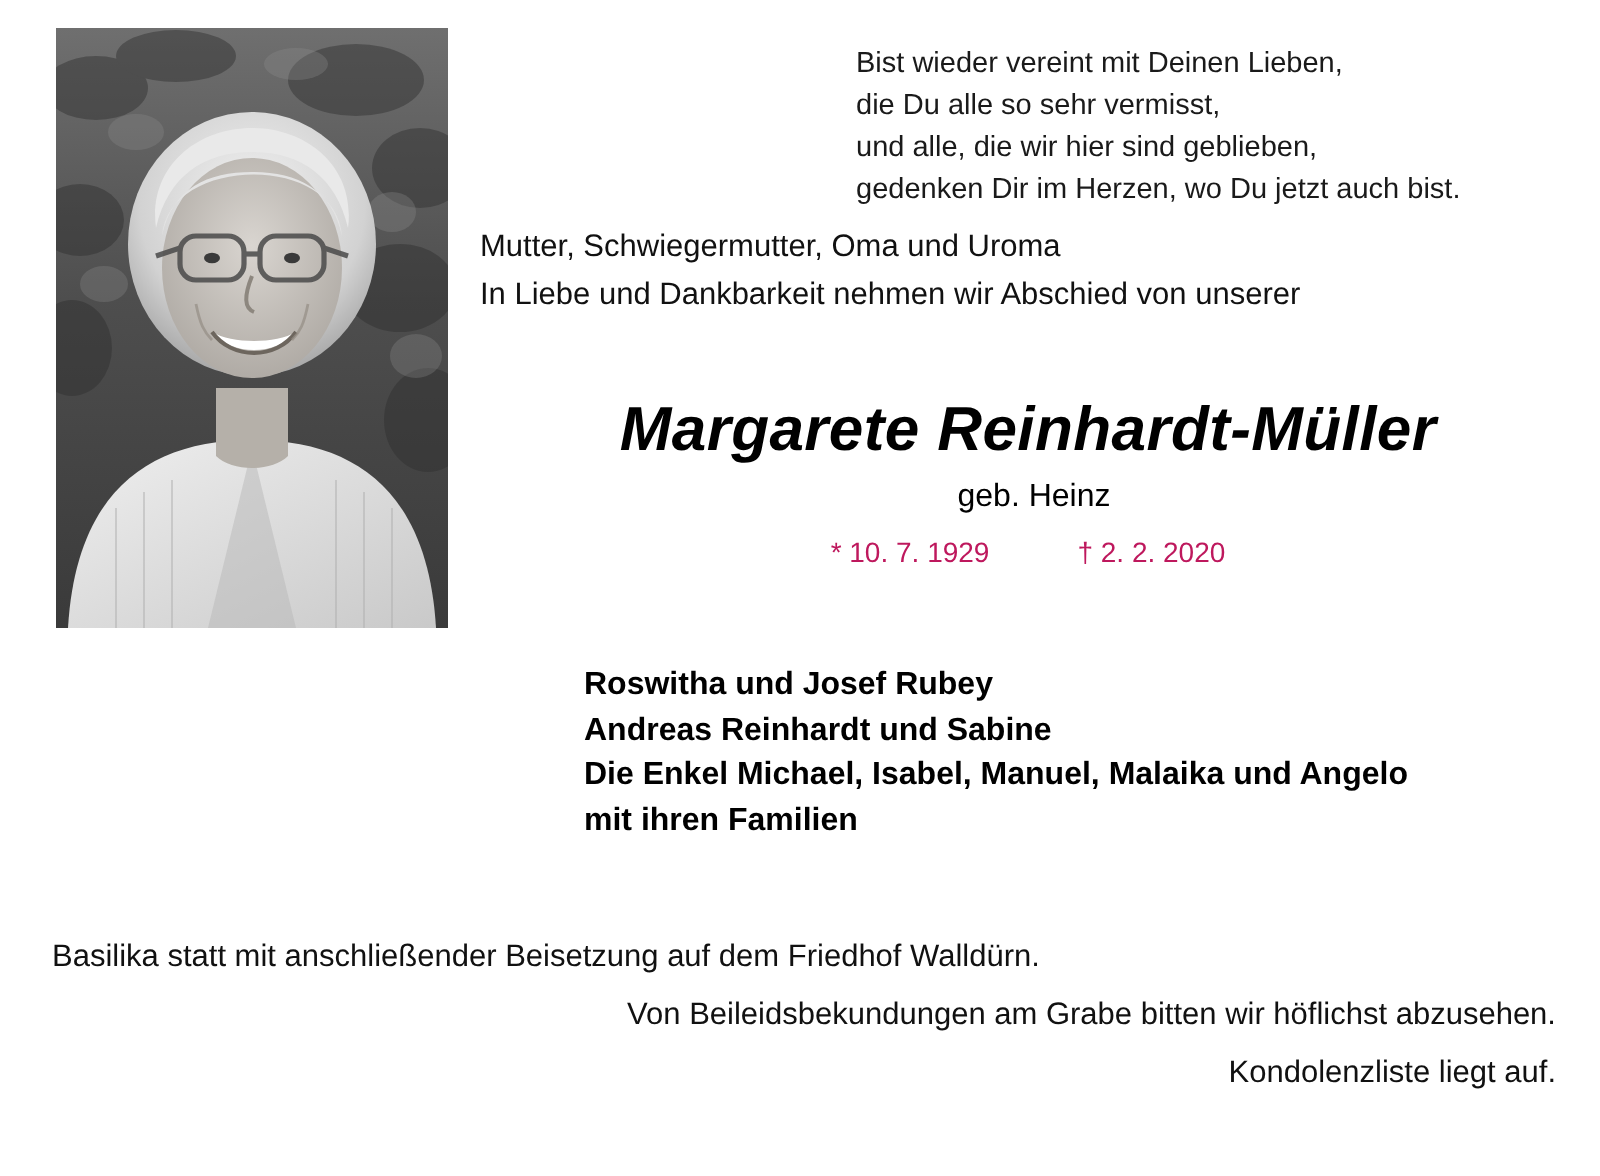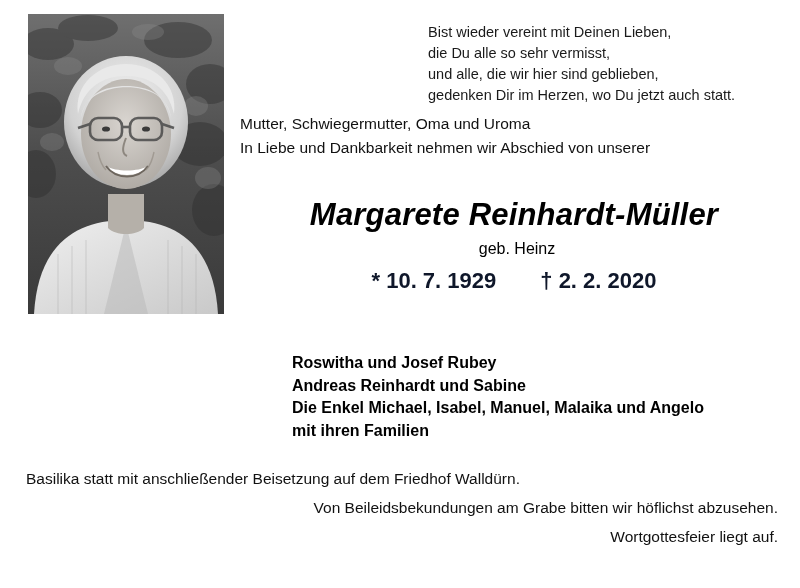--- a/index.html
+++ b/index.html
@@ -81,34 +81,34 @@
   .maiden-name {
     margin-top: 6px;
     font-size: 16px;
     font-weight: normal;
     text-align: center;
     padding-left: 6px;
     color: #000;
   }
   .dates {
     margin-top: 10px;
-    font-size: 22px;
-    font-weight: bold;
-    color: #0f172a;
+    font-size: 14px;
+    font-weight: normal;
+    color: #be185d;
     display: flex;
     justify-content: center;
     gap: 44px;
   }
   .dates span { white-space: nowrap; }
 
   
   .survivors {
     position: absolute;
     left: 292px;
-    top: 352px;
+    top: 332px;
     width: 500px;
     font-size: 16px;
     font-weight: bold;
     line-height: 22.5px;
     color: #000;
   }
   .survivors div { white-space: nowrap; }
 
   
   .footer {
@@ -208,21 +208,21 @@
 
       <path d="M 70 138 C 72 148 74 152 78 156" fill="none" stroke="#948d85" stroke-width="1.4" opacity="0.7"></path>
       <path d="M 126 138 C 124 148 122 152 118 156" fill="none" stroke="#948d85" stroke-width="1.4" opacity="0.7"></path>
     </svg>
   </div>
 
   <div class="verse">
     <div>Bist wieder vereint mit Deinen Lieben,</div>
     <div>die Du alle so sehr vermisst,</div>
     <div>und alle, die wir hier sind geblieben,</div>
-    <div>gedenken Dir im Herzen, wo Du jetzt auch statt.</div>
+    <div>gedenken Dir im Herzen, wo Du jetzt auch bist.</div>
   </div>
 
   <div class="intro">
     <div>Mutter, Schwiegermutter, Oma und Uroma</div>
     <div>In Liebe und Dankbarkeit nehmen wir Abschied von unserer</div>
   </div>
 
   <div class="name-block">
     <div class="deceased-name">Margarete Reinhardt-Müller</div>
     <div class="maiden-name">geb. Heinz</div>
@@ -235,16 +235,16 @@
   <div class="survivors">
     <div>Roswitha und Josef Rubey</div>
     <div>Andreas Reinhardt und Sabine</div>
     <div>Die Enkel Michael, Isabel, Manuel, Malaika und Angelo</div>
     <div>mit ihren Familien</div>
   </div>
 
   <div class="footer">
     <p class="para">Basilika statt mit anschließender Beisetzung auf dem Friedhof Walldürn.</p>
     <p class="para">Von Beileidsbekundungen am Grabe bitten wir höflichst abzusehen.</p>
-    <p class="para">Wortgottesfeier liegt auf.</p>
+    <p class="para">Kondolenzliste liegt auf.</p>
   </div>
 
 </div>
 
 </body></html>

